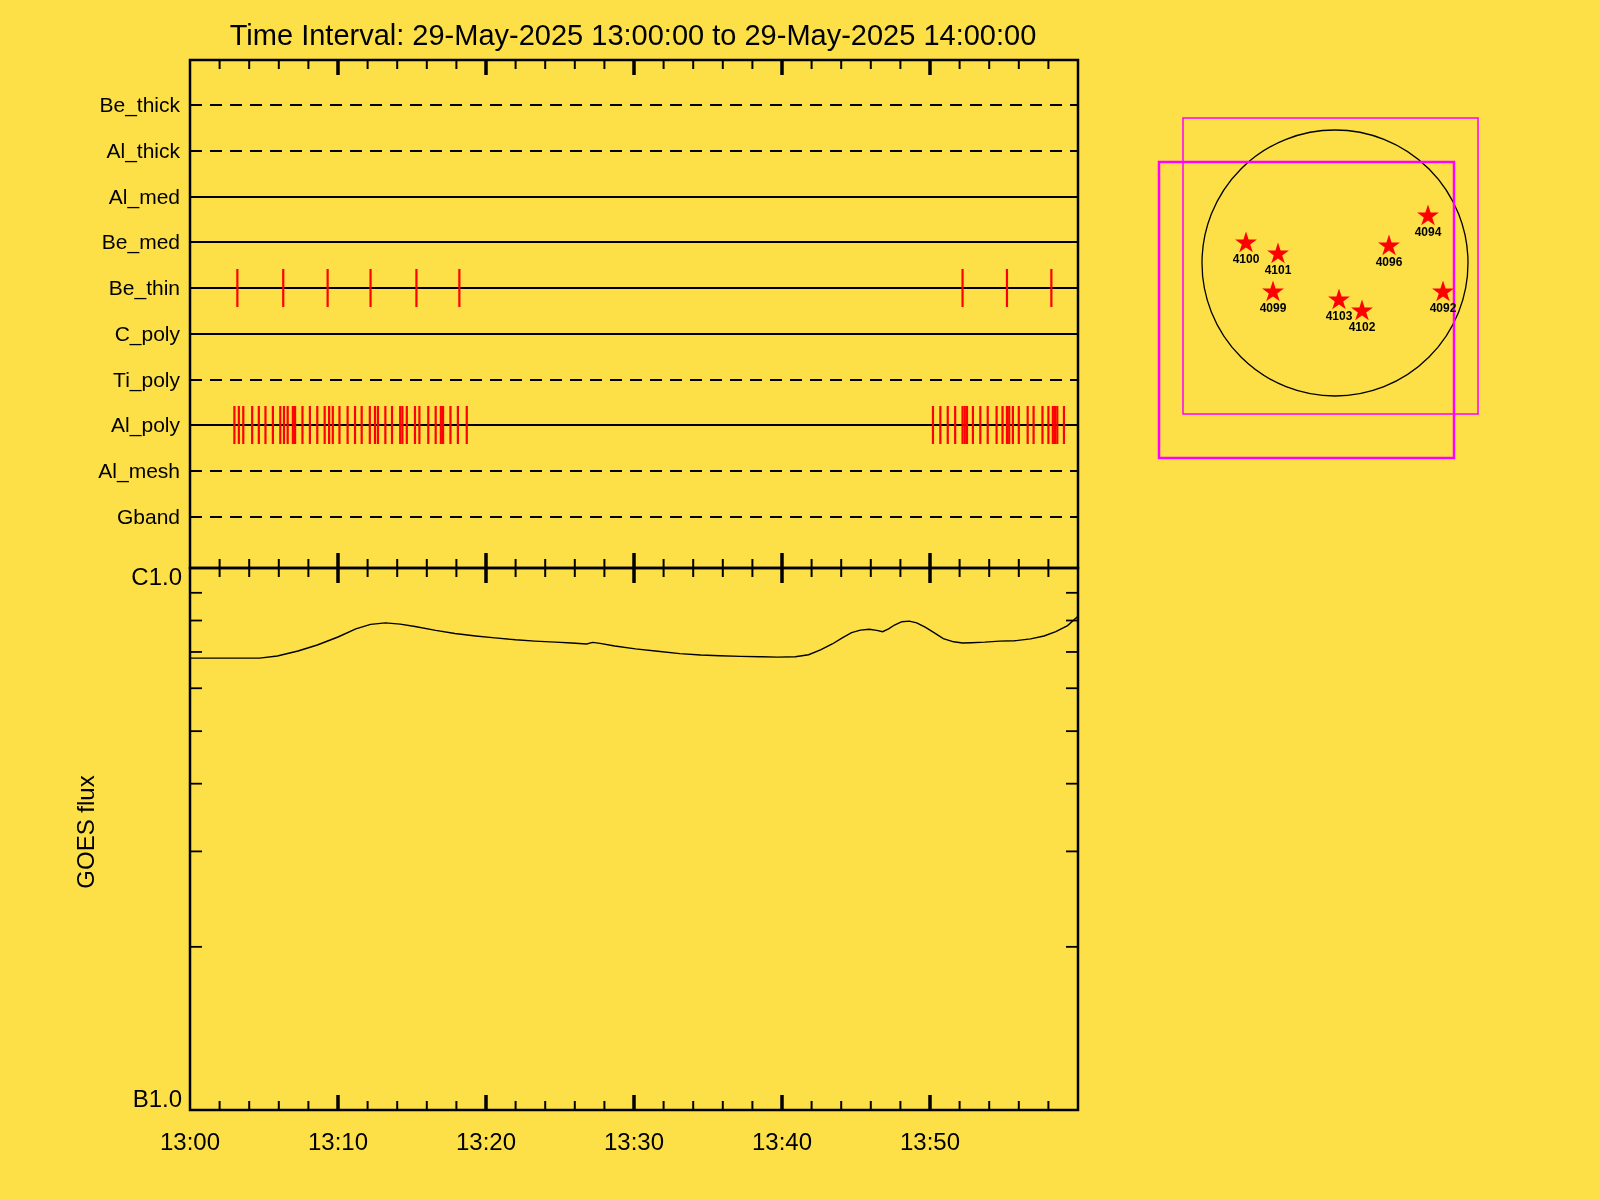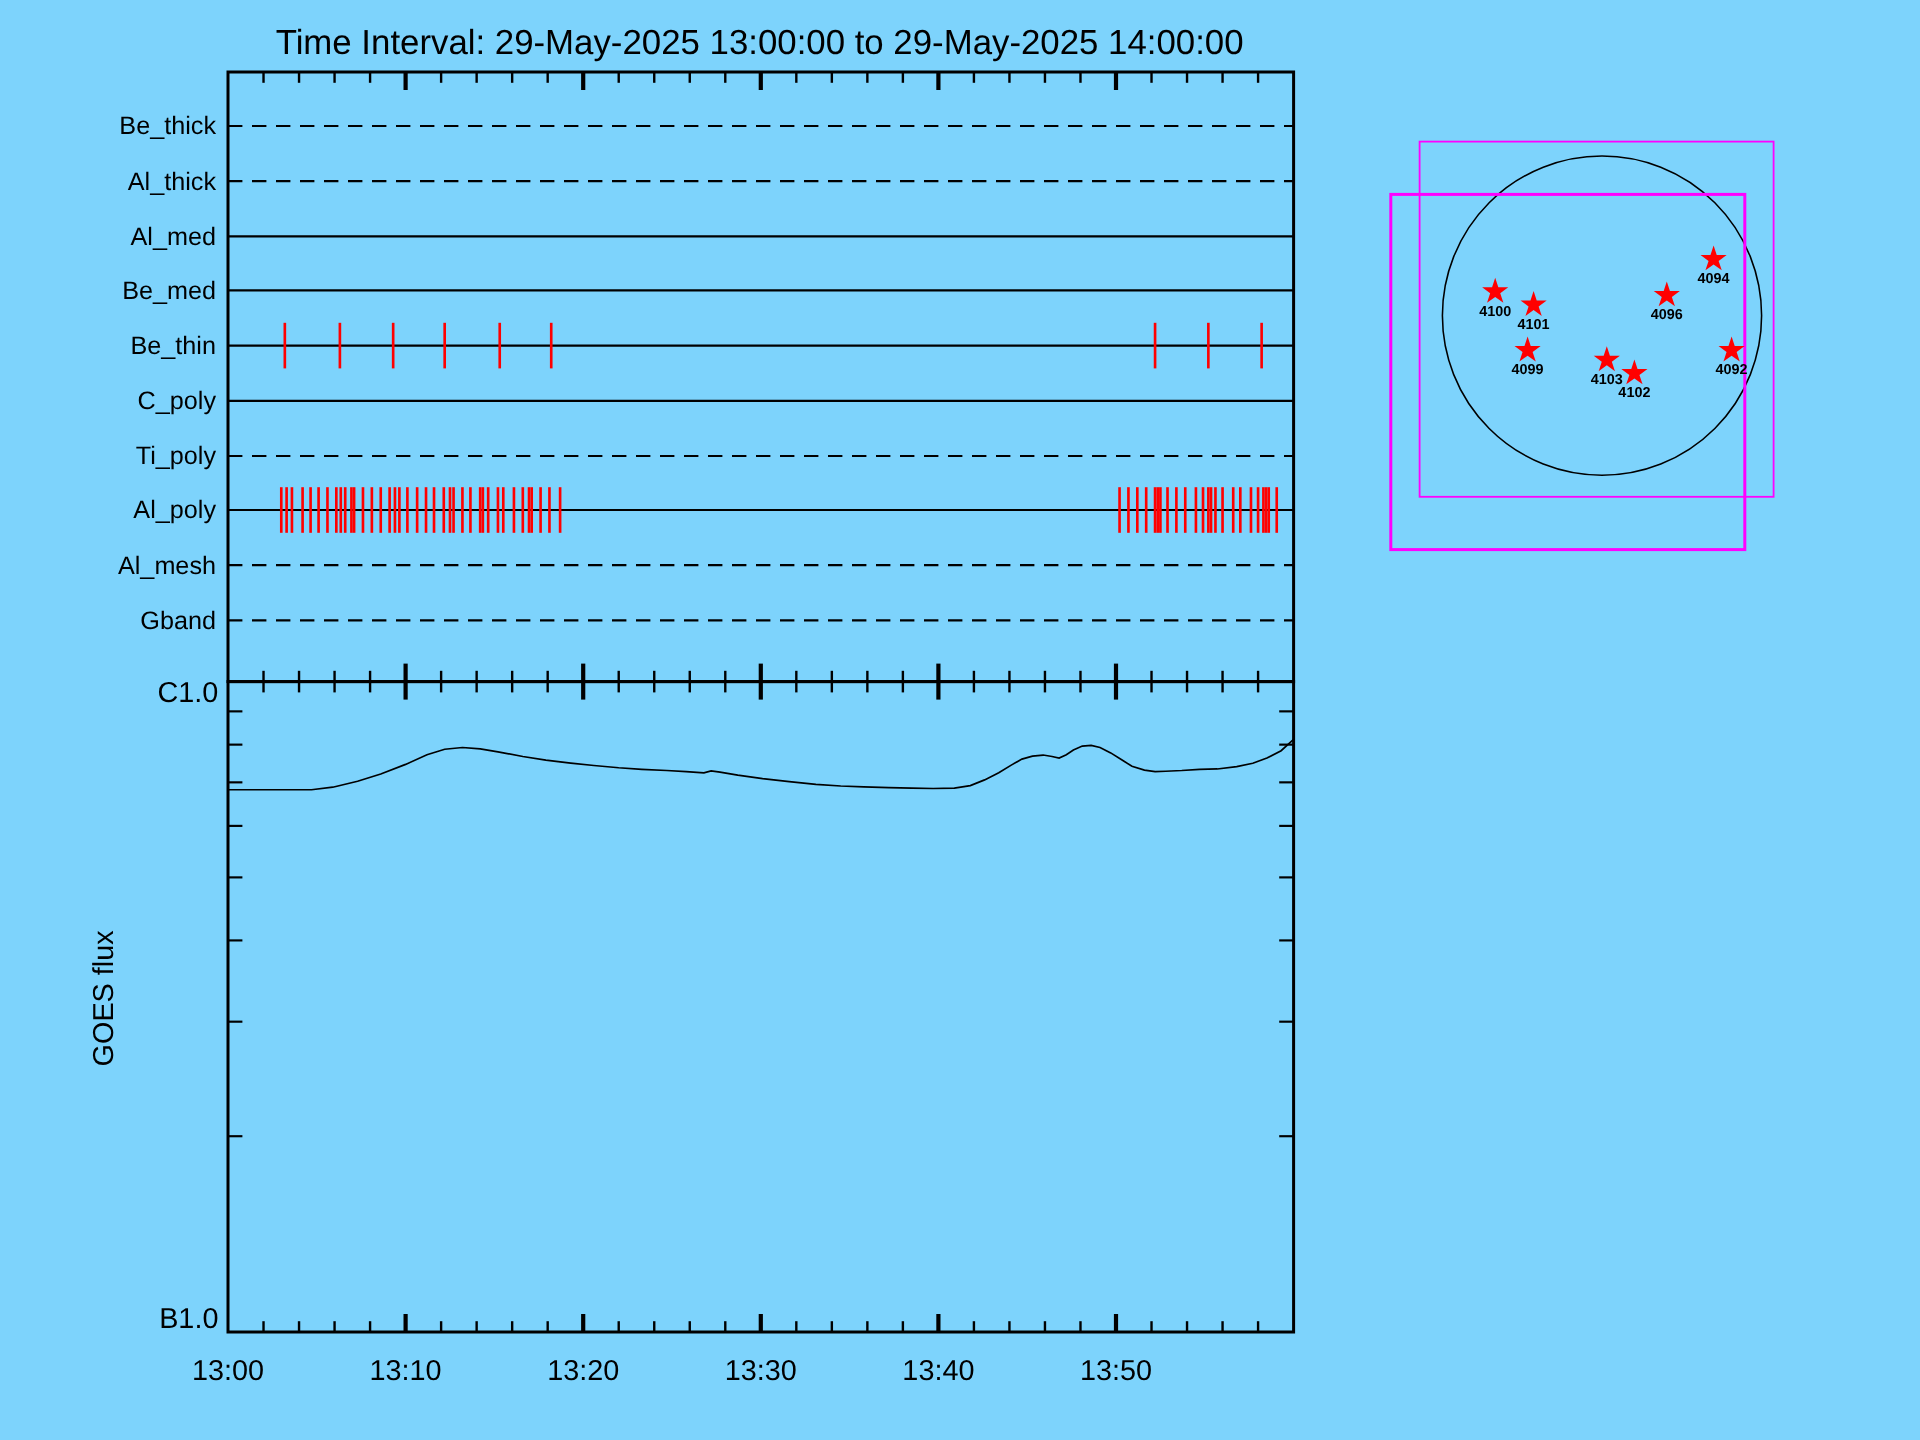--- a/index.html
+++ b/index.html
@@ -1,16 +1,16 @@
 <!DOCTYPE html>
 <html><head>
 <meta charset="utf-8">
 <style>
   html,body{margin:0;padding:0;background:#ffffff;}
-  .canvas{position:relative;width:1600px;height:1200px;background:#7dd3fc;overflow:hidden;}
+  .canvas{position:relative;width:1600px;height:1200px;background:#fde047;overflow:hidden;}
   svg text{font-family:"Liberation Sans","DejaVu Sans",sans-serif;fill:#000000;}
 </style>
 </head>
 <body>
 
 <div class="canvas">
   <svg id="plot" width="1600" height="1200" viewBox="0 0 1600 1200">
     <text x="633" y="45" text-anchor="middle" font-size="29">Time Interval: 29-May-2025 13:00:00 to 29-May-2025 14:00:00</text>
     <g id="gen">
         <line x1="190" y1="105" x2="1078" y2="105" stroke="#000000" stroke-width="1.8" stroke-dasharray="12 8"></line>

